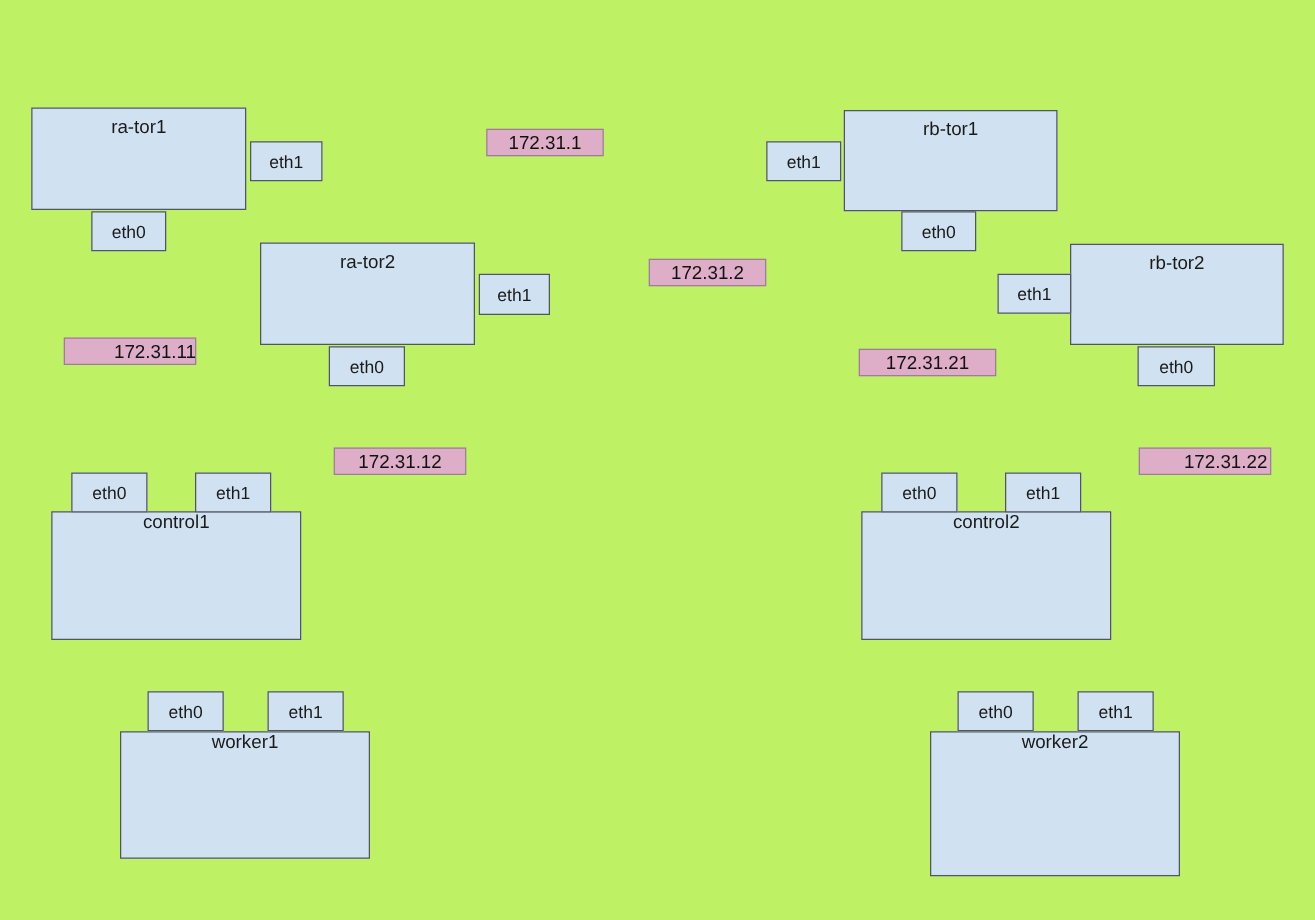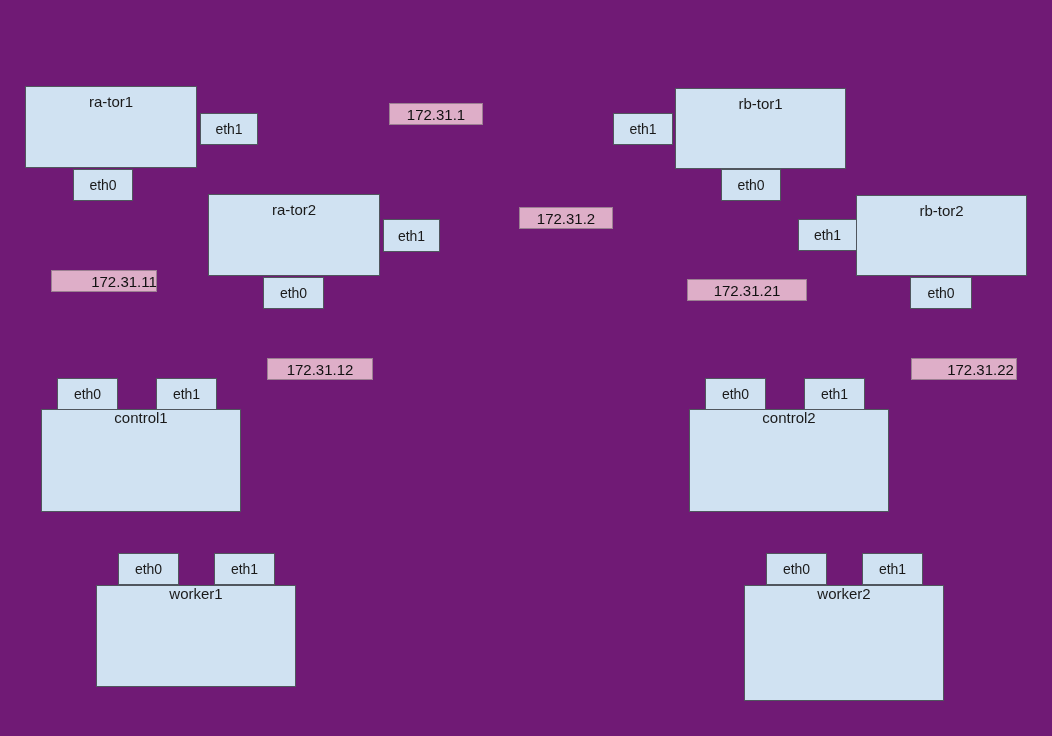--- a/index.html
+++ b/index.html
@@ -8,21 +8,21 @@
     padding: 0;
     background: #000000;
   }
   body {
     font-family: "Liberation Sans", sans-serif;
   }
   #canvas {
     position: relative;
     width: 1052px;
     height: 736px;
-    background: #701a75;
+    background: #bef264;
     overflow: hidden;
   }
   .node {
     position: absolute;
     box-sizing: border-box;
     background: #d0e2f2;
     border: 1px solid #50565e;
     color: #1a1a1a;
     font-size: 15px;
     display: flex;
@@ -148,21 +148,21 @@
     </div>
     <div class="netlabel" style="left: 389px; top: 103px; width: 94px; height: 22px;">
       <span>172.31.1</span>
     </div>
     <div class="netlabel" style="left: 519px; top: 207px; width: 94px; height: 22px;">
       <span>172.31.2</span>
     </div>
     <div class="netlabel" style="left: 51px; top: 270px; width: 106px; height: 22px; padding-left: 40px;">
       <span>172.31.11</span>
     </div>
-    <div class="netlabel" style="left: 687px; top: 279px; width: 120px; height: 22px;">
+    <div class="netlabel" style="left: 687px; top: 279px; width: 110px; height: 22px;">
       <span>172.31.21</span>
     </div>
     <div class="netlabel" style="left: 267px; top: 358px; width: 106px; height: 22px;">
       <span>172.31.12</span>
     </div>
     <div class="netlabel" style="left: 911px; top: 358px; width: 106px; height: 22px; padding-left: 33px;">
       <span>172.31.22</span>
     </div>
   </div>
 

